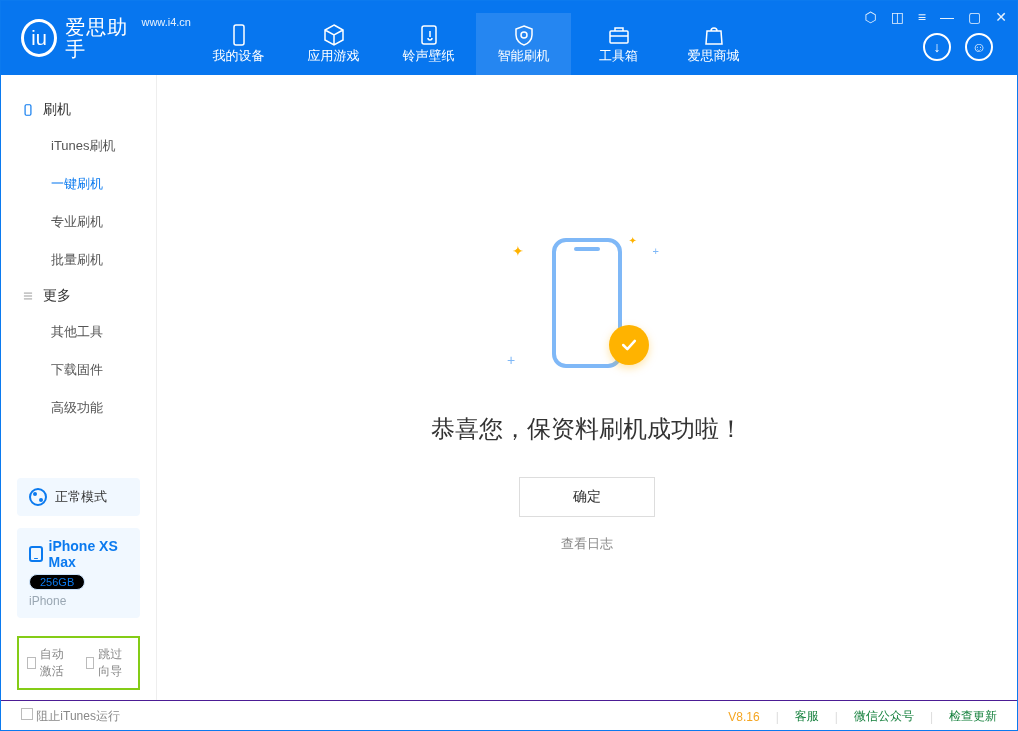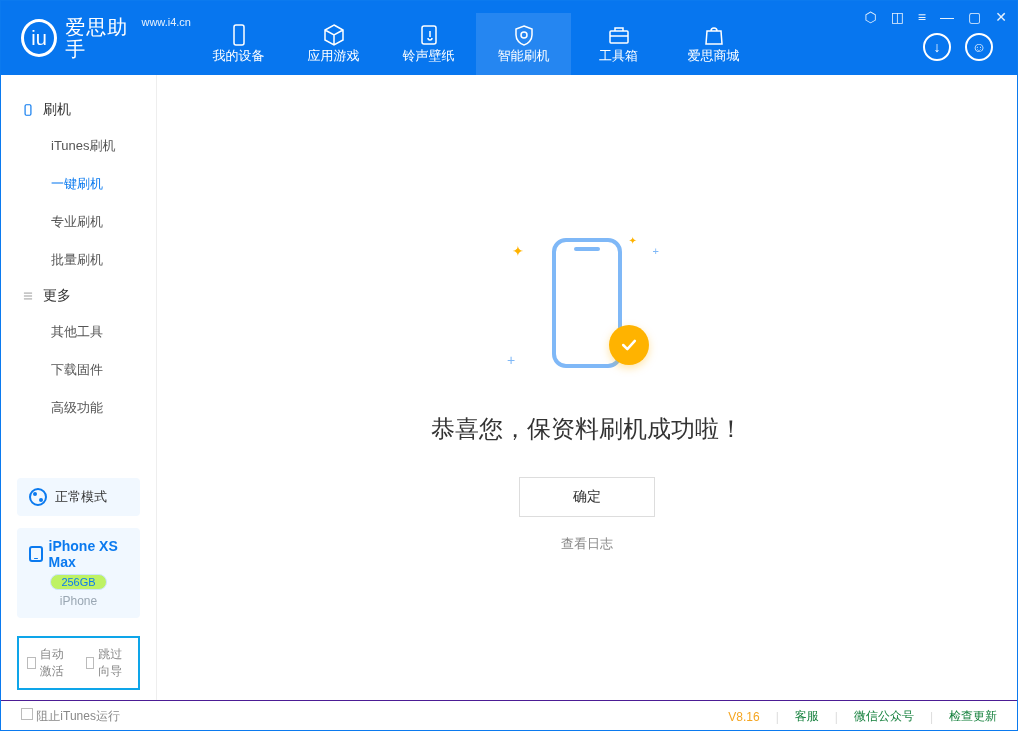--- a/index.html
+++ b/index.html
@@ -23,32 +23,32 @@
 .header-right-icons span { width: 28px; height: 28px; border: 2px solid #fff; border-radius: 50%; display: inline-flex; align-items: center; justify-content: center; cursor: pointer; font-size: 14px; }
 
 .body { display: flex; height: 625px; }
 .sidebar { width: 156px; border-right: 1px solid #eee; padding-top: 18px; padding-bottom: 10px; display: flex; flex-direction: column; }
 .side-section-title { padding: 8px 20px; font-size: 14px; color: #333; display: flex; align-items: center; gap: 8px; }
 .side-section-title svg { width: 14px; height: 14px; }
 .side-item { padding: 10px 20px 10px 50px; font-size: 13px; color: #555; cursor: pointer; }
 .side-item.active { color: #0b7aef; }
 
 .mode-card, .device-card { margin: 6px 16px; background: #f1f8ff; border-radius: 4px; padding: 10px 12px; font-size: 13px; color: #333; display: flex; align-items: center; gap: 8px; }
-.device-card { flex-direction: column; align-items: center; gap: 4px; }
+.device-card { flex-direction: column; align-items: flex-start; gap: 4px; }
 .device-name { color: #0b7aef; font-weight: bold; font-size: 14px; display: flex; align-items: center; gap: 6px; }
-.device-cap { display: inline-block; background: #bef264; border: 1px solid #cde4fb; color: #0b7aef; font-size: 11px; padding: 1px 10px; border-radius: 10px; }
+.device-cap { display: inline-block; background: #000000; border: 1px solid #cde4fb; color: #0b7aef; font-size: 11px; padding: 1px 10px; border-radius: 10px; }
 .device-type { color: #9aa7b3; font-size: 12px; }
 .mode-icon { width: 18px; height: 18px; border-radius: 50%; border: 2px solid #0b7aef; display: inline-flex; align-items: center; justify-content: center; position: relative; }
 .mode-icon::after, .mode-icon::before { content: ""; position: absolute; width: 4px; height: 4px; background: #0b7aef; border-radius: 50%; }
 .mode-icon::before { top: 2px; left: 2px; }
 .mode-icon::after { bottom: 2px; right: 2px; }
 .device-icon { width: 16px; height: 16px; border: 2px solid #0b7aef; border-radius: 3px; position: relative; }
 .device-icon::after { content: ""; position: absolute; left: 50%; bottom: 1px; width: 4px; height: 1.5px; background: #0b7aef; transform: translateX(-50%); border-radius: 1px; }
 
-.checkbox-row { margin: 12px 16px 0; border: 2px solid #0ea5e9; padding: 8px 8px; display: flex; gap: 14px; font-size: 12px; color: #888; align-items: center; }
+.checkbox-row { margin: 12px 16px 0; border: 2px solid #84cc16; padding: 8px 8px; display: flex; gap: 14px; font-size: 12px; color: #888; align-items: center; }
 .checkbox-row label { display: flex; align-items: center; gap: 4px; cursor: pointer; }
 .chk { width: 12px; height: 12px; border: 1px solid #bbb; display: inline-block; }
 
 .main { flex: 1; display: flex; flex-direction: column; align-items: center; justify-content: center; }
 .success-illustration { position: relative; width: 160px; height: 160px; margin-bottom: 30px; }
 .phone-body { position: absolute; left: 50%; top: 50%; transform: translate(-50%, -50%); width: 70px; height: 130px; border: 4px solid #7fb8f7; border-radius: 14px; background: #fff; }
 .phone-body::before { content: ""; position: absolute; top: 5px; left: 50%; transform: translateX(-50%); width: 26px; height: 4px; background: #7fb8f7; border-radius: 2px; }
 .check-badge { position: absolute; right: 18px; bottom: 18px; width: 40px; height: 40px; background: #ffb300; border-radius: 50%; display: flex; align-items: center; justify-content: center; box-shadow: 0 3px 8px rgba(255,179,0,.35); }
 .check-badge svg { width: 20px; height: 20px; stroke: #fff; fill: none; stroke-width: 3; stroke-linecap: round; stroke-linejoin: round; }
 .sparkle { position: absolute; font-size: 14px; }

